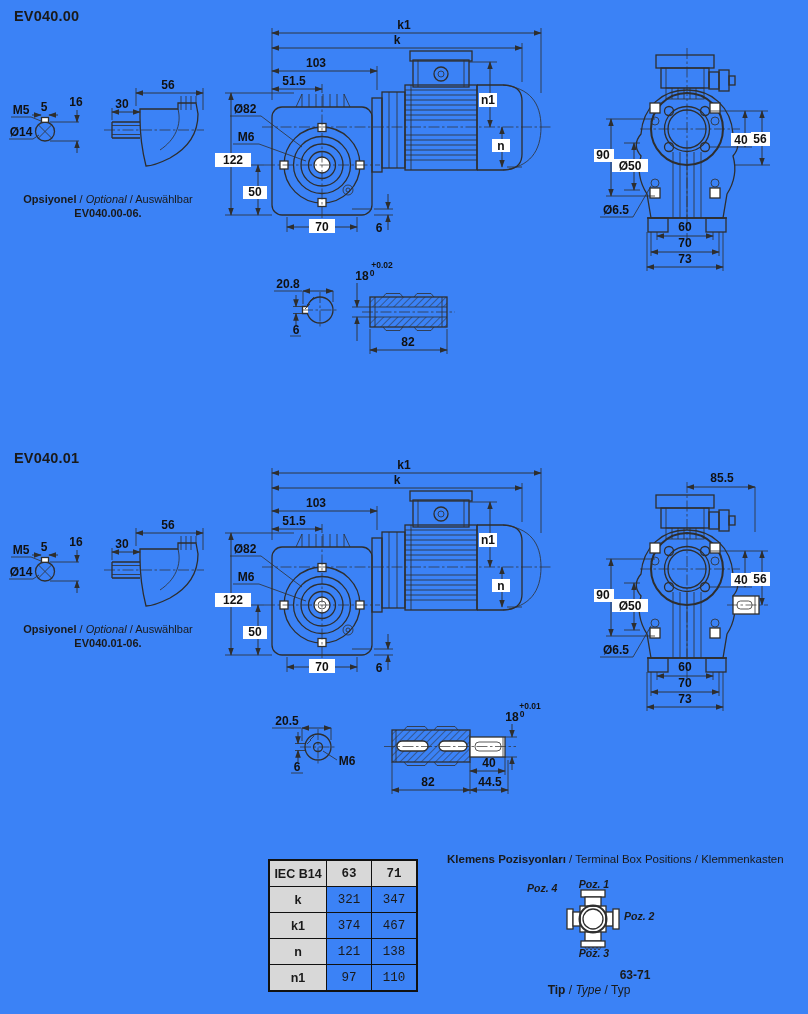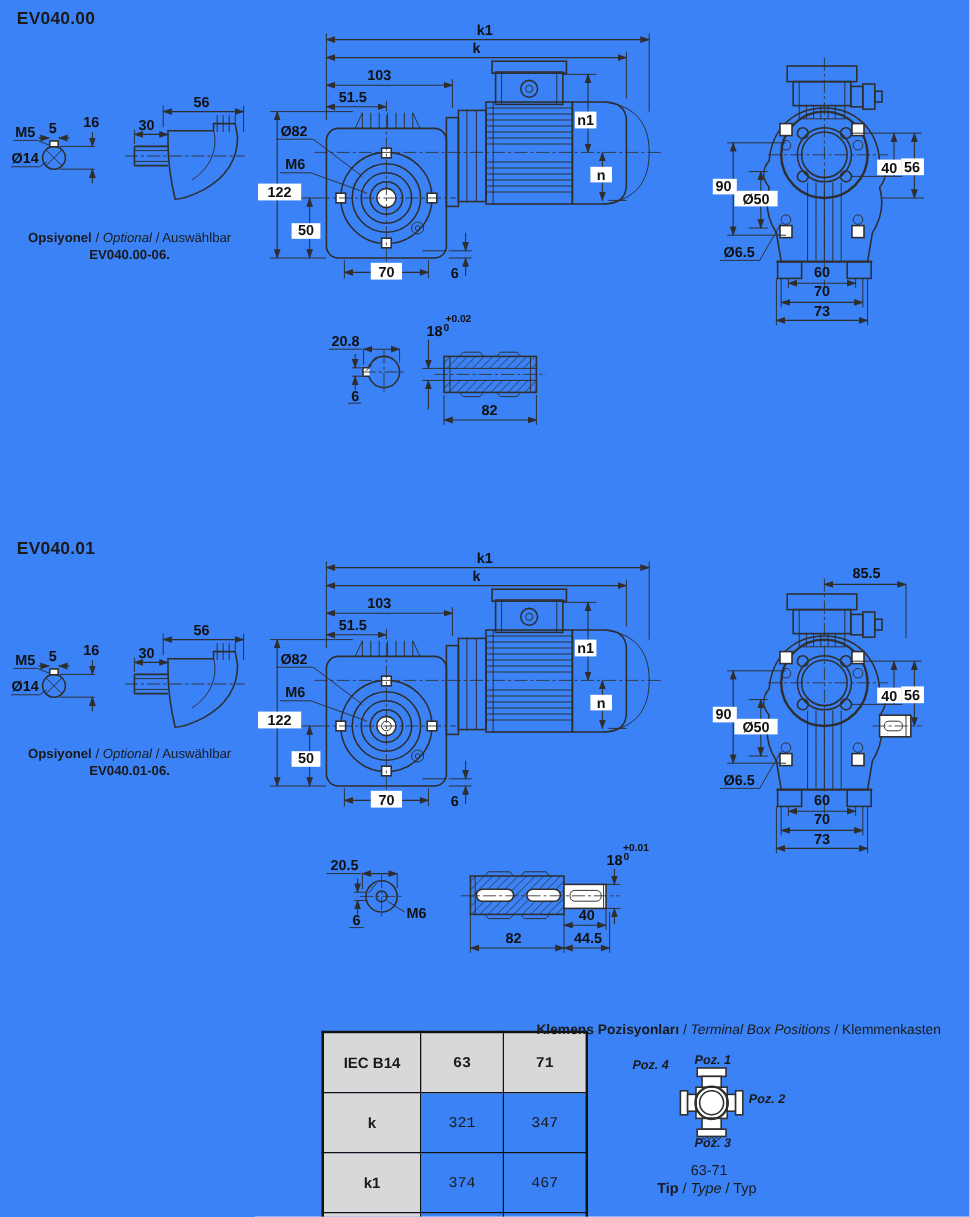--- a/index.html
+++ b/index.html
@@ -5,24 +5,24 @@
   html,body{margin:0;padding:0;background:#fff;}
   .page{position:relative;width:808px;height:1014px;background:#3b82f6;overflow:hidden;
         font-family:"Liberation Sans",sans-serif;color:#1a1a1a;}
   .abs{position:absolute;}
   .sec-title{font-size:14.5px;font-weight:bold;letter-spacing:.2px;}
   .caption{font-size:11px;text-align:center;line-height:1.3;margin-top:16px;}
   .caption .b{font-weight:bold;}
   .caption .i{font-style:italic;}
   .heading{font-size:11.5px;white-space:nowrap;}
   .heading .b{font-weight:bold;}
-  .heading .i{font-style:italic;}
+  .heading .i{}
   .pozlbl{font-size:10.5px;font-weight:bold;white-space:nowrap;font-style:italic;}
   .ctr{transform:translateX(-50%);}
-  .range{font-size:12px;font-weight:normal;}
+  .range{font-size:12px;font-weight:bold;margin-left:44px;}
   .typeline{font-size:12px;white-space:nowrap;}
   .typeline .b{font-weight:bold;}
   .typeline .i{font-style:italic;}
 
   
   .ln{stroke:#2e2e2e;stroke-width:1.3;fill:none;}
   .lnf{stroke:#2e2e2e;stroke-width:1.3;fill:#fff;}
   .lnt{stroke:#2e2e2e;stroke-width:2;fill:none;}
   .thin{stroke:#2e2e2e;stroke-width:0.8;fill:none;}
   .ext{stroke:#2e2e2e;stroke-width:0.8;fill:none;}
@@ -32,21 +32,21 @@
   text.dt{font-family:"Liberation Sans",sans-serif;font-size:12px;font-weight:bold;fill:#111;text-anchor:middle;}
   text.dts{font-family:"Liberation Sans",sans-serif;font-size:8.5px;font-weight:bold;fill:#111;text-anchor:middle;}
   #s1 .dim{marker-start:url(#a1);marker-end:url(#a1);}
   #s1 .de{marker-end:url(#a1);}
   #s2 .dim{marker-start:url(#a2);marker-end:url(#a2);}
   #s2 .de{marker-end:url(#a2);}
 
   
   table.spec{position:absolute;left:268px;top:859px;border-collapse:collapse;border:2px solid #111;}
   table.spec td{border:1px solid #111;text-align:center;vertical-align:middle;
-                font-size:12.5px;height:25px;padding:12px;}
+                font-size:12.5px;height:25px;padding:0;}
   table.spec td.c0{width:56px;font-weight:bold;background:#d8d8d8;}
   table.spec td.c1,table.spec td.c2{width:44px;font-family:Liberation Mono, monospace;}
   table.spec tr.hd td{font-weight:bold;background:#d8d8d8;}
 </style>
 </head>
 <body>
 
 <div class="page">
 
   <div class="abs sec-title" style="left:14px;top:8px">EV040.00</div>

